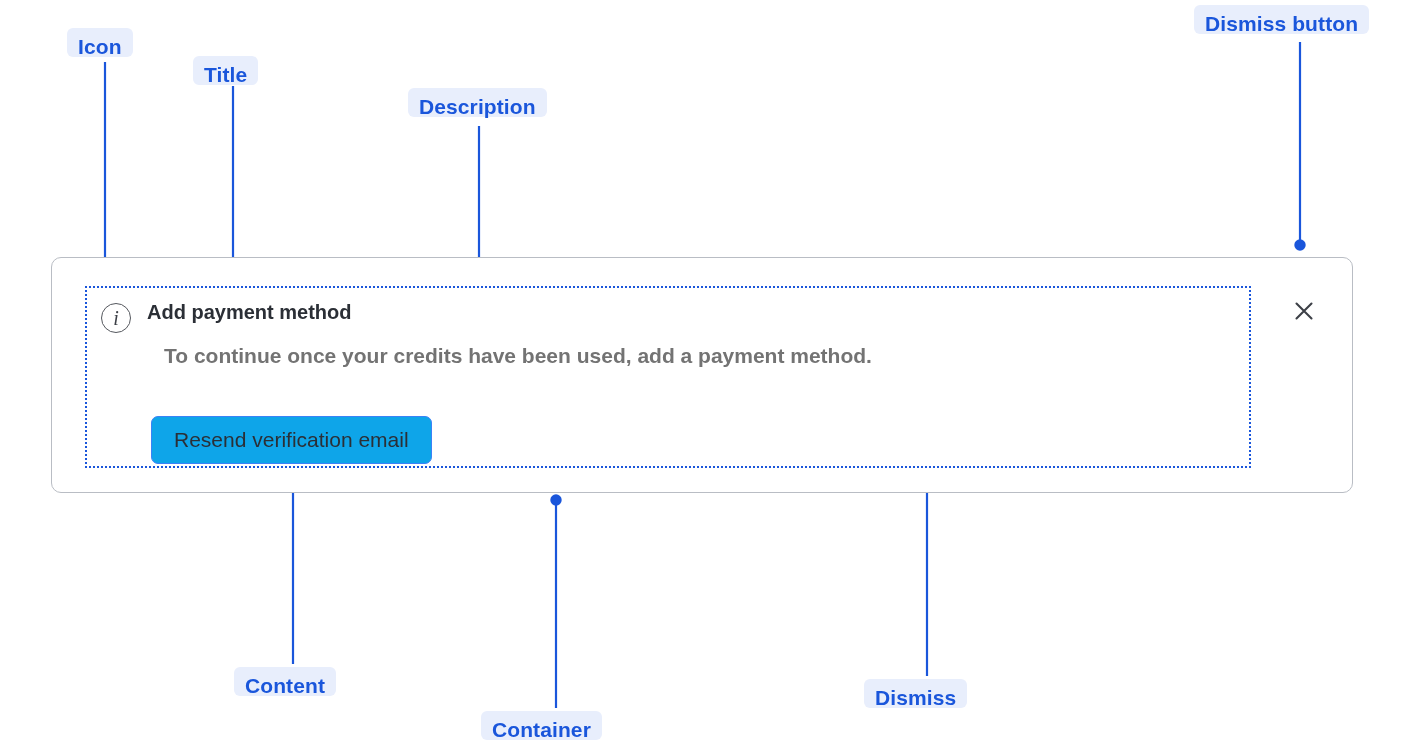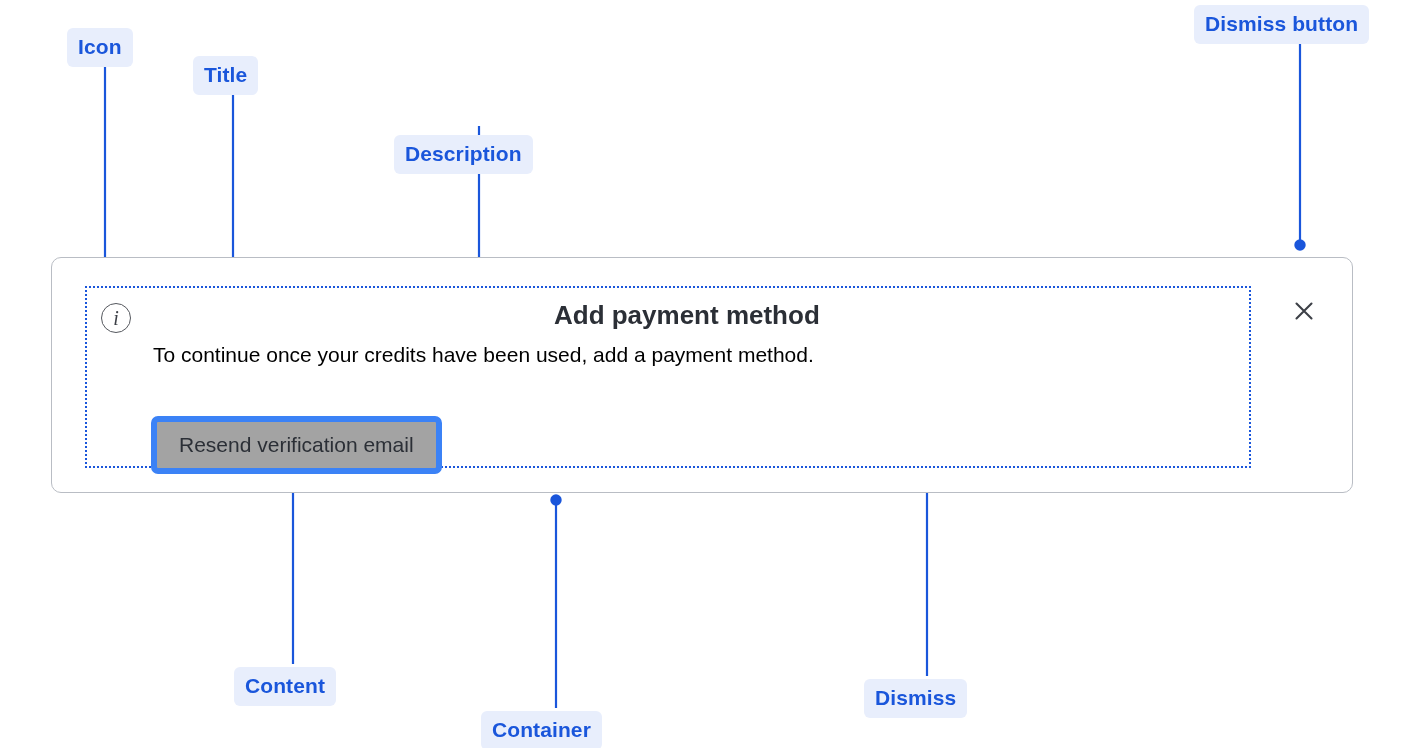--- a/index.html
+++ b/index.html
@@ -18,21 +18,21 @@
   }
 
   
   .anno-label {
     position: absolute;
     background: #e8eefc;
     color: #1a56db;
     font-size: 21px;
     font-weight: 700;
     line-height: 1;
-    padding: 8px 11px 10px 11px;
+    padding: 8px 11px 0 11px;
     border-radius: 6px;
     white-space: nowrap;
     letter-spacing: 0.1px;
   }
 
   
   #leaders {
     position: absolute;
     left: 0; top: 0;
     width: 1408px;
@@ -78,45 +78,44 @@
     color: #3d4047;
     font-family: "Liberation Serif", serif;
     font-size: 20px;
     font-style: italic;
     line-height: 1;
     flex: 0 0 auto;
     margin-top: 4px;
   }
   .text-col { padding-top: 0; }
   .banner-title {
-    font-size: 26px;
+    font-size: 20px;
     font-weight: 700;
     color: #2b2f36;
     line-height: 1.3;
     margin: 0 0 8px 0;
-    text-align: right;
   }
   .banner-desc {
     font-size: 21px;
-    font-weight: 400;
-    color: #000000;
+    font-weight: 700;
+    color: #737373;
     line-height: 1.35;
-    margin: 6px;
+    margin: 17px;
   }
   .actions {
     position: absolute;
     left: 64px;
     top: 128px;
   }
   .action-btn {
     font-family: "Liberation Sans", sans-serif;
     font-size: 21px;
     color: #2b2f36;
-    background: #a3a3a3;
-    border: 6px solid #3b82f6;
+    background: #0ea5e9;
+    border: 1px solid #3b82f6;
     border-radius: 7px;
     padding: 12px 22px 13px 22px;
     cursor: pointer;
     line-height: 1;
   }
   .dismiss-btn {
     position: absolute;
     right: 31px;
     top: 36px;
     width: 34px;
@@ -155,21 +154,21 @@
       <line x1="556" y1="708" x2="556" y2="505"></line>
       <circle cx="556" cy="500" r="4.6"></circle>
 
       <line x1="927" y1="676" x2="927" y2="472"></line>
       <circle cx="927" cy="467" r="4.6"></circle>
     </g>
   </svg>
 
   <div class="anno-label" style="left:67px; top:16px;margin-top:12px;">Icon</div>
   <div class="anno-label" style="left:193px; top:48px;margin-top:8px;">Title</div>
-  <div class="anno-label" style="left:394px; top:88px;margin-top:47px;">Description</div>
+  <div class="anno-label" style="left:408px; top:88px;">Description</div>
   <div class="anno-label" style="left:1194px; top:5px;">Dismiss button</div>
   <div class="anno-label" style="left:234px; top:667px;">Content</div>
   <div class="anno-label" style="left:481px; top:711px;">Container</div>
   <div class="anno-label" style="left:864px; top:679px;">Dismiss</div>
 
   <div class="banner">
 
     <div class="content-box">
 
       <div class="row-main">

